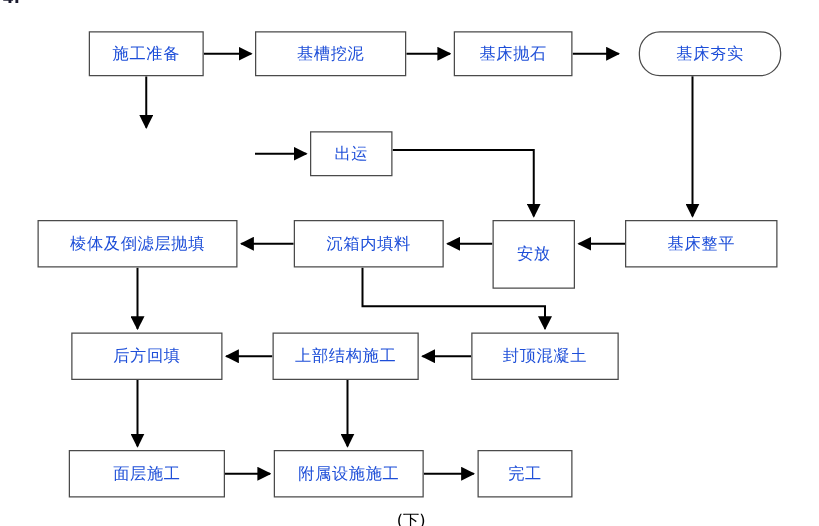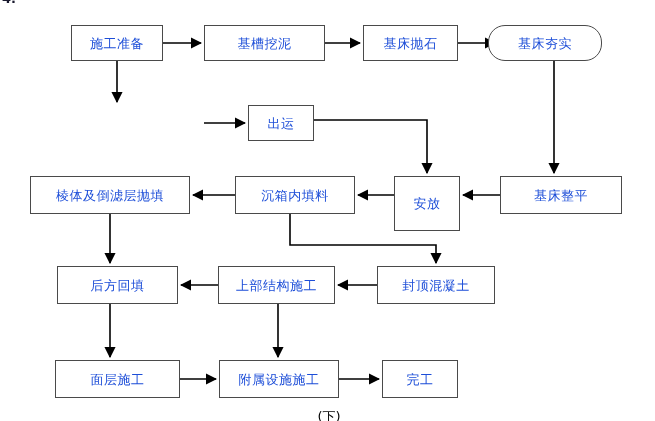--- a/index.html
+++ b/index.html
@@ -104,21 +104,21 @@
     <line x1="110" y1="304" x2="110" y2="357" marker-end="url(#arrow)"></line>
     <line x1="278" y1="304" x2="278" y2="357" marker-end="url(#arrow)"></line>
 
     <line x1="180" y1="379" x2="216" y2="379" marker-end="url(#arrow)"></line>
     <line x1="339" y1="379" x2="379" y2="379" marker-end="url(#arrow)"></line>
   </svg>
 
   <div class="node" style="left:71px;top:25px;width:92px;height:36px;">施工准备</div>
   <div class="node" style="left:204px;top:25px;width:121px;height:36px;">基槽挖泥</div>
   <div class="node" style="left:363px;top:25px;width:95px;height:36px;">基床抛石</div>
-  <div class="node" style="left:488px;top:25px;width:114px;height:36px;border-radius:17px;">基床夯实</div>
+  <div class="node" style="left:511px;top:25px;width:114px;height:36px;border-radius:17px;">基床夯实</div>
 
   <div class="node" style="left:248px;top:105px;width:66px;height:36px;">出运</div>
 
   <div class="node" style="left:30px;top:176px;width:160px;height:38px;">棱体及倒滤层抛填</div>
   <div class="node" style="left:235px;top:176px;width:120px;height:38px;">沉箱内填料</div>
   <div class="node" style="left:394px;top:176px;width:66px;height:55px;">安放</div>
   <div class="node" style="left:500px;top:176px;width:122px;height:38px;">基床整平</div>
 
   <div class="node" style="left:57px;top:266px;width:121px;height:38px;">后方回填</div>
   <div class="node" style="left:218px;top:266px;width:117px;height:38px;text-align:center;">上部结构施工</div>

